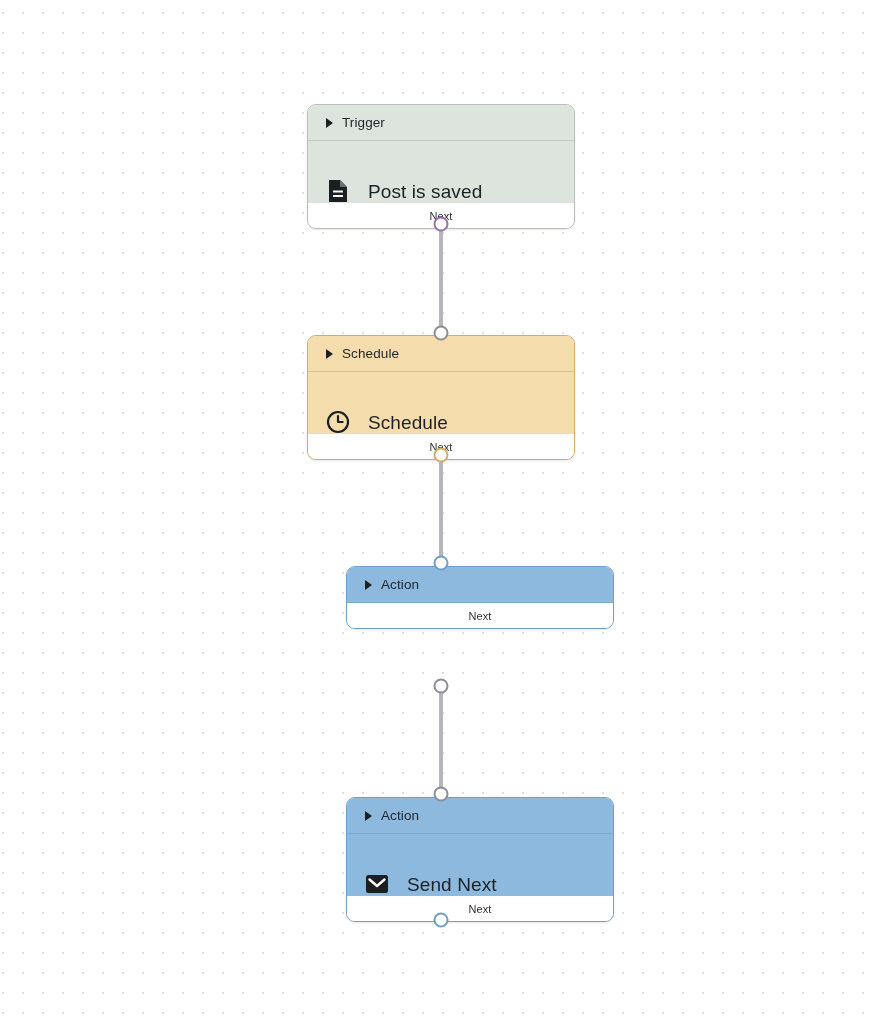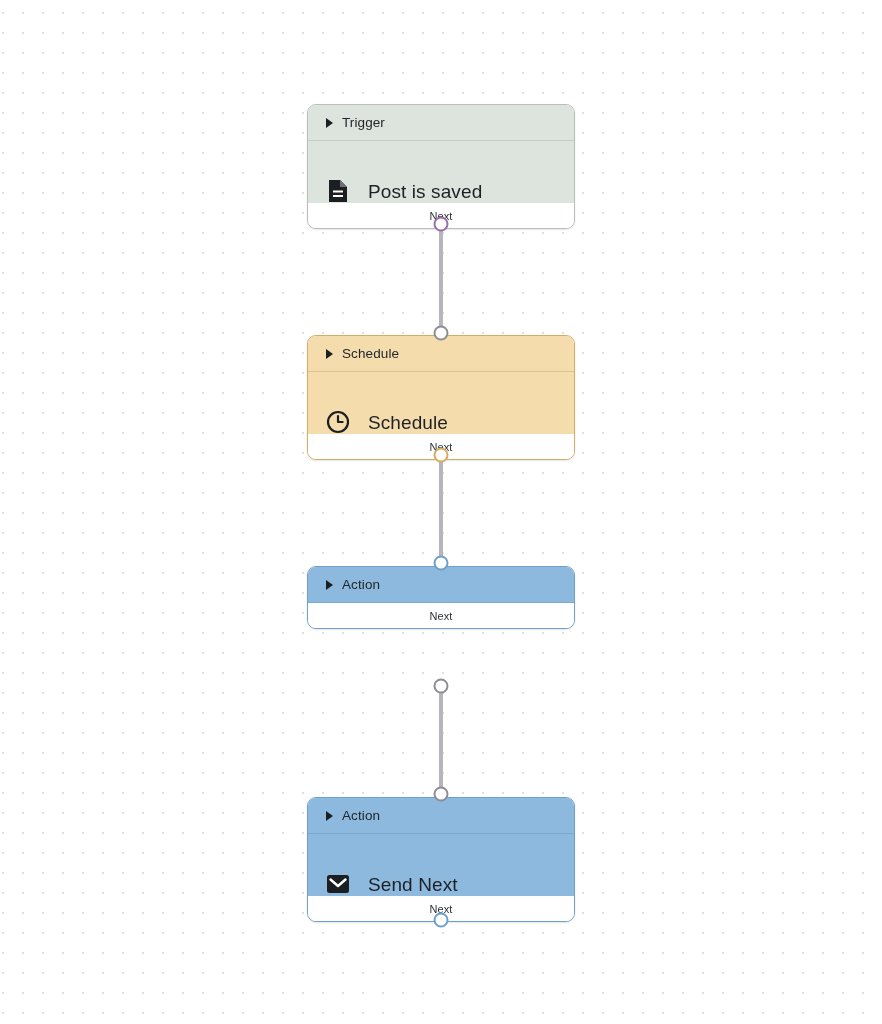--- a/index.html
+++ b/index.html
@@ -110,21 +110,21 @@
   .node.trigger  { border-color: #b6c0b6; }
   .node.trigger  .node-header,
   .node.trigger  .node-body { background: #dde3dd; }
   .node.trigger  .node-header { border-bottom-color: #c6cdc6; }
 
   .node.advanced { border-color: #d7ab62; }
   .node.advanced .node-header,
   .node.advanced .node-body { background: #f5dcad; }
   .node.advanced .node-header { border-bottom-color: #dfc28f; }
 
-  .node.action   { border-color: #6f9fcb; }
+  .node.action   { border-color: #6f9fcb; margin-left: 39px; }
   .node.action   .node-header,
   .node.action   .node-body { background: #8cb9dd; }
   .node.action   .node-header { border-bottom-color: #7aa9cf; }
 
   
   .port {
     position: absolute;
     width: 15px;
     height: 15px;
     border-radius: 50%;

